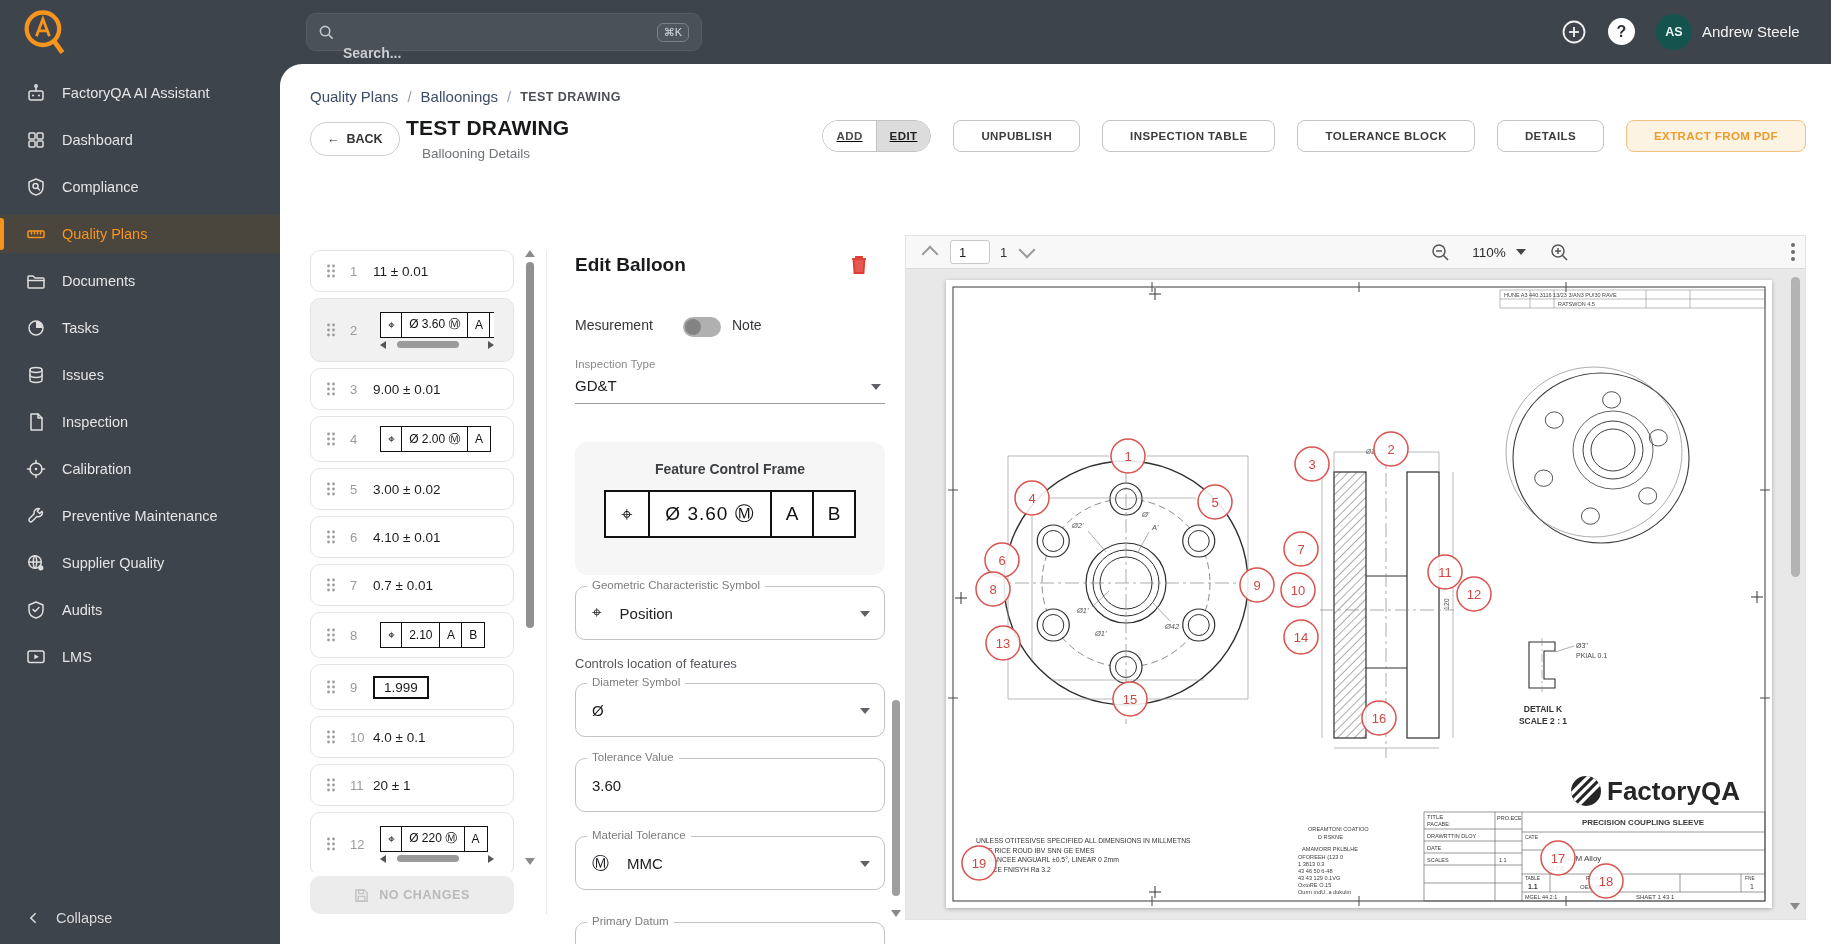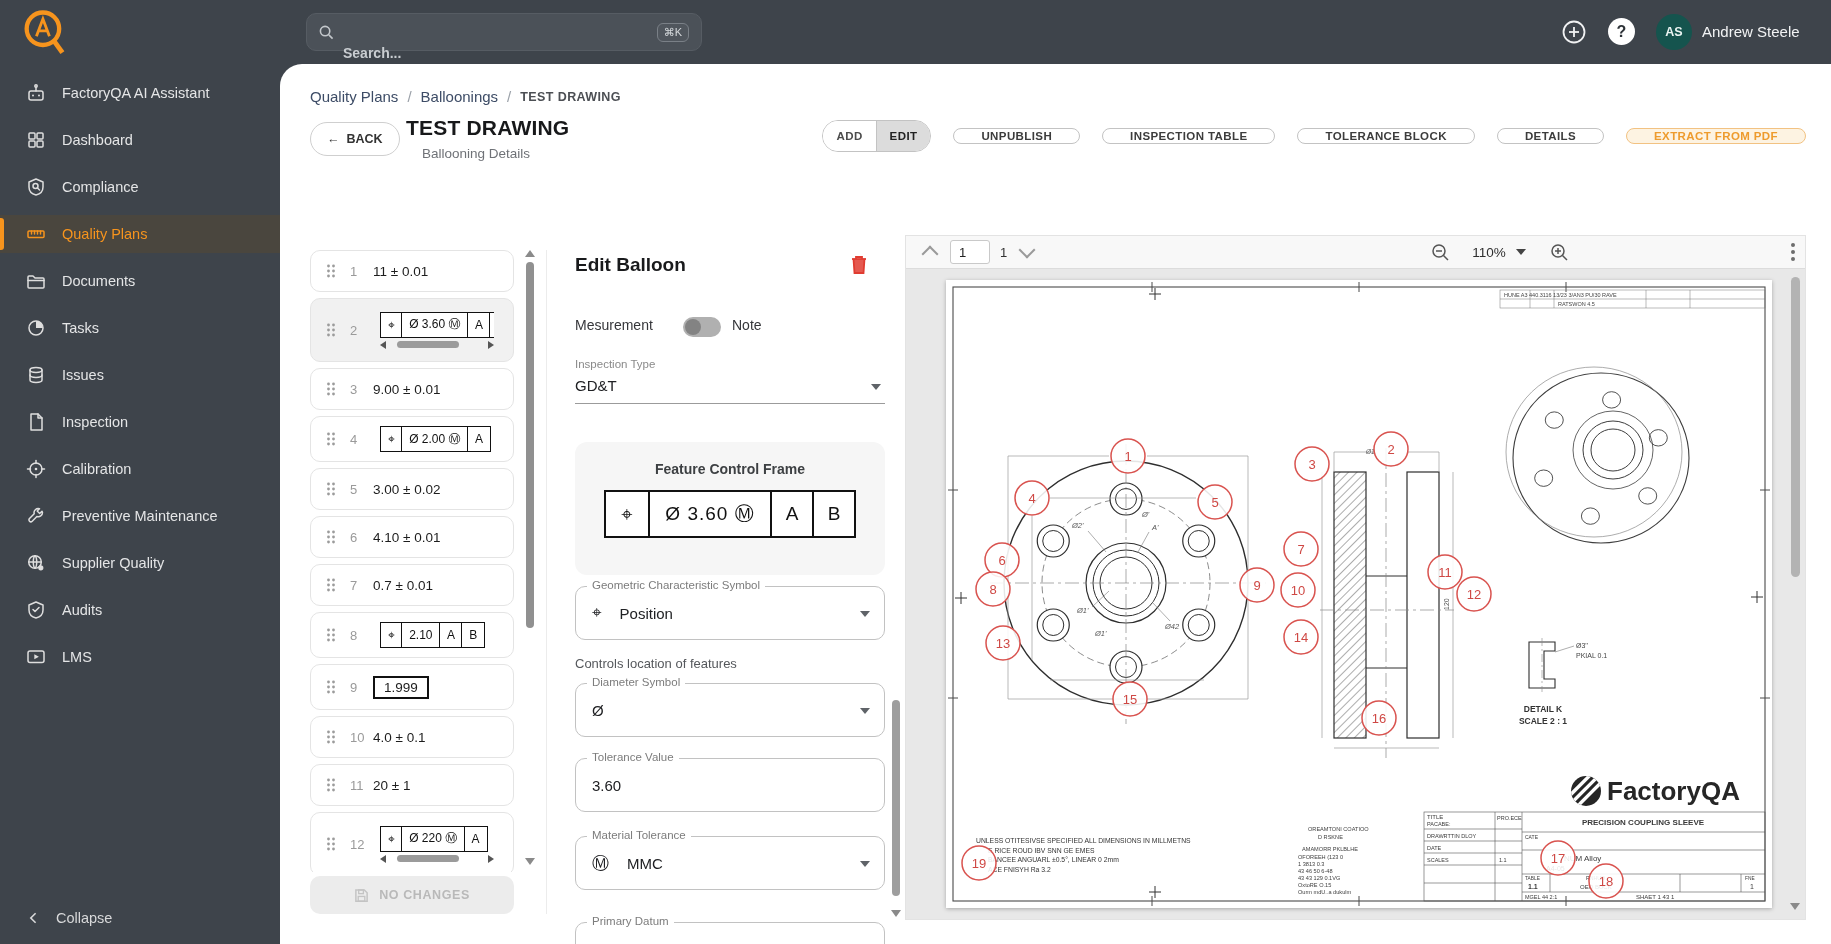--- a/index.html
+++ b/index.html
@@ -29,22 +29,22 @@
   
   .main{position:absolute;left:280px;top:64px;width:1551px;height:880px;background:#fff;border-top-left-radius:22px;}
   .breadcrumb{position:absolute;left:30px;top:24px;display:flex;align-items:center;gap:9px;font-size:15px;}
   .crumb-link{color:#3d4c66;font-weight:500;cursor:pointer;}
   .crumb-sep{color:#9aa0a8;}
   .crumb-cur{color:#4c4f54;font-size:12.5px;font-weight:600;letter-spacing:.4px;}
   .back-btn{position:absolute;left:30px;top:58px;height:34px;padding:0 16px;border:1px solid #cfcfcf;border-radius:17px;display:flex;align-items:center;gap:7px;font-size:12.5px;font-weight:600;color:#333;background:#fff;cursor:pointer;}
   .page-title{position:absolute;left:126px;top:52px;font-size:21px;font-weight:800;color:#17181a;letter-spacing:.2px;}
   .page-sub{position:absolute;left:142px;top:82px;font-size:13.5px;color:#6f7277;}
   .hbtns{position:absolute;right:25px;top:56px;display:flex;align-items:center;gap:22px;}
-  .hbtn{height:16px;padding:0 27px;border:1px solid #c3c3c3;border-radius:8px;background:#fff;color:#3c3c3c;font-size:11.5px;font-weight:600;letter-spacing:.4px;display:flex;align-items:center;cursor:pointer;}
-  .seg{display:flex;border:1px solid #c3c3c3;border-radius:16px;overflow:hidden;height:32px;}
+  .hbtn{height:32px;padding:0 27px;border:1px solid #c3c3c3;border-radius:8px;background:#fff;color:#3c3c3c;font-size:11.5px;font-weight:600;letter-spacing:.4px;display:flex;align-items:center;cursor:pointer;}
+  .seg{display:flex;border:1px solid #c3c3c3;border-radius:16px;overflow:hidden;height:32px;text-decoration:underline;}
   .seg .s{padding:0 13px;display:flex;align-items:center;font-size:11.5px;font-weight:600;letter-spacing:.4px;color:#4c4c4c;cursor:pointer;background:#fff;}
   .seg .s.on{background:#dcdcdc;border-left:1px solid #c3c3c3;color:#222;}
   .hbtn.extract{border:1px solid #f2c282;background:#fdf3e2;color:#ee9b2d;font-weight:700;}
 
   
   .list-col{position:absolute;left:30px;top:186px;width:226px;height:622px;overflow:hidden;}
   .brow{position:relative;width:204px;border:1px solid #e4e4e4;border-radius:10px;background:#fff;margin-bottom:6px;display:flex;align-items:center;cursor:pointer;}
   .brow.sel{background:#f1f1f1;}
   .brow .grip{margin-left:14px;flex:0 0 12px;}
   .brow .bnum{margin-left:13px;flex:0 0 22px;color:#9a9a9a;font-size:13px;}

